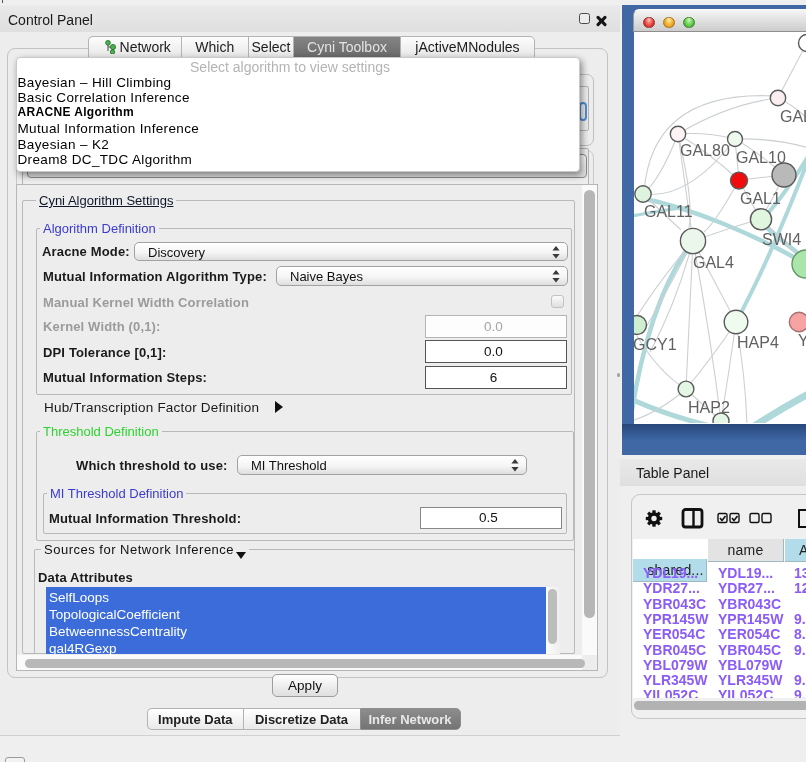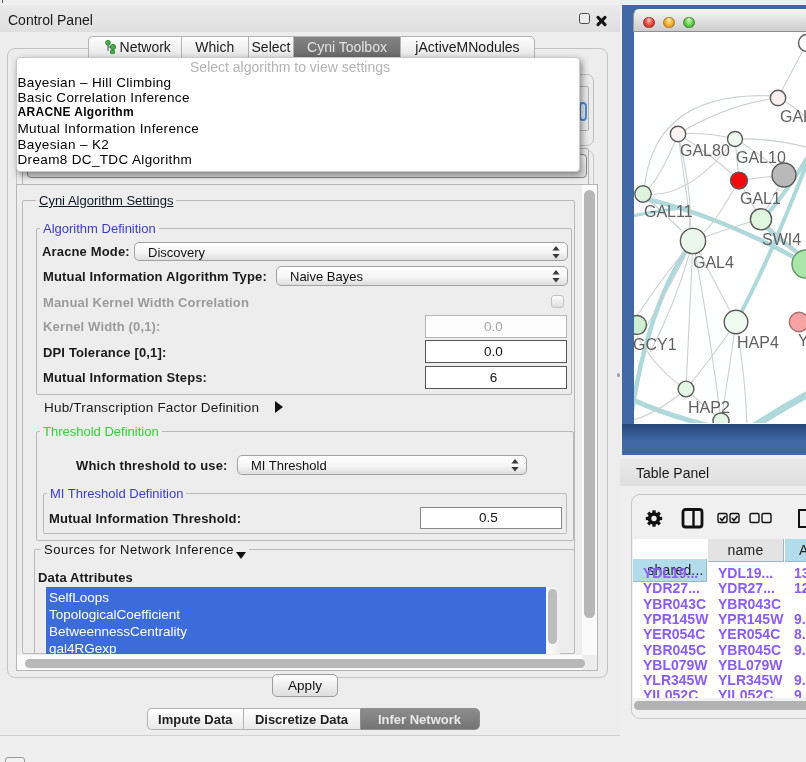--- a/index.html
+++ b/index.html
@@ -215,21 +215,21 @@
       <div>gal4RGexp</div>
   </div>
   <div id="list-sb" class="abs">
       <div class="thumb"></div>
     </div>
 
   <div id="apply" class="abs">Apply</div>
   <div id="btabs">
     <div class="btab" style="width:95.5px;">Impute Data</div>
     <div class="btab" style="width:117px;">Discretize Data</div>
-    <div class="btab sel" style="width:120px;">Infer Network</div>
+    <div class="btab sel" style="width:101px;">Infer Network</div>
   </div>
   <div id="mini-btn" class="abs"></div>
 
   <div id="popup" class="abs">
     <div class="ph">Select algorithm to view settings</div>
     <div class="it" style="top:16.5px;">Bayesian – Hill Climbing</div>
     <div class="it" style="top:32px;">Basic Correlation Inference</div>
     <div class="it" style="top:47.3px; font-weight:bold; font-size:12px;">ARACNE Algorithm</div>
     <div class="it" style="top:62.7px;">Mutual Information Inference</div>
     <div class="it" style="top:78.8px;">Bayesian – K2</div>

